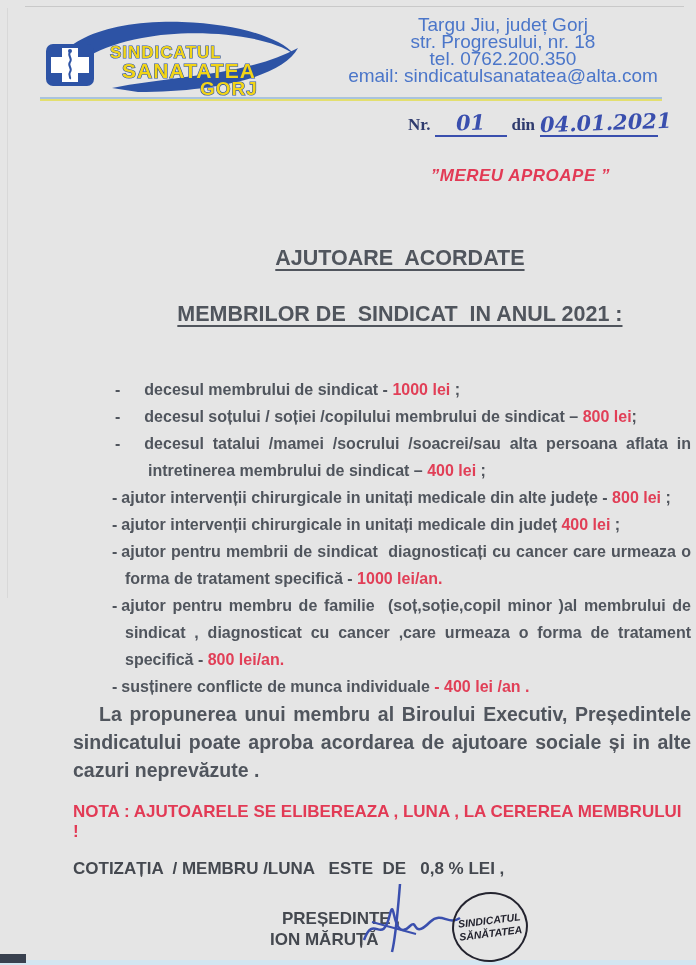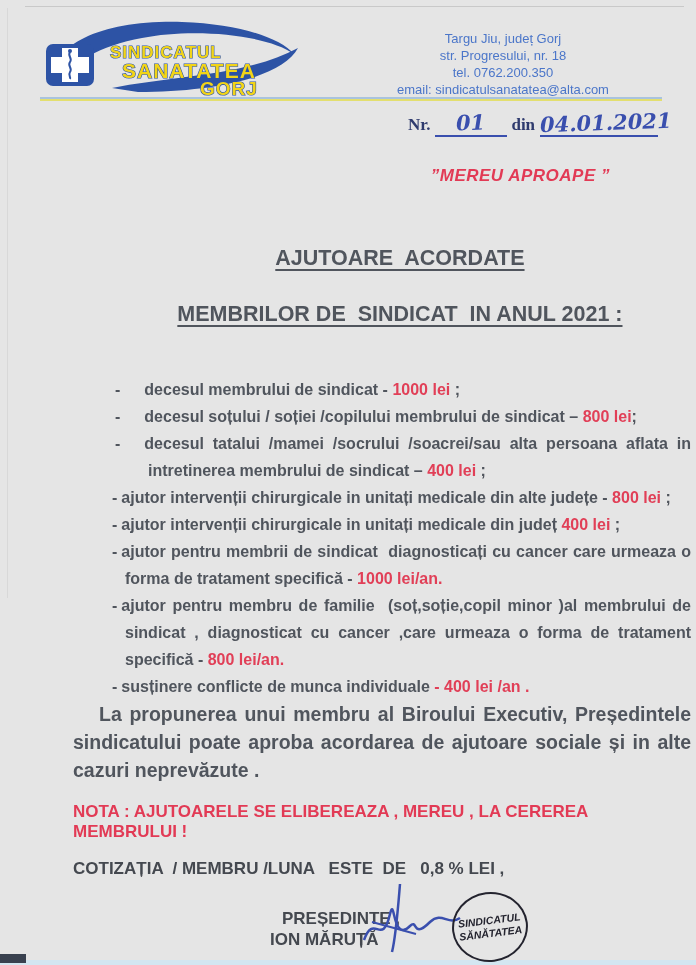--- a/index.html
+++ b/index.html
@@ -7,21 +7,21 @@
         font-family:"Liberation Sans", sans-serif;}
   
   .artifact-top{position:absolute;top:6px;left:25px;right:12px;height:1px;background:#c9c9c9;}
   .artifact-left{position:absolute;top:8px;left:7px;width:1px;height:590px;background:#d8d8d8;}
   .artifact-bottom-strip{position:absolute;left:0;right:0;bottom:0;height:5px;background:#d3e6f1;}
   .artifact-corner{position:absolute;left:0;bottom:2px;width:26px;height:9px;background:#39414f;}
 
   
   .header{position:absolute;top:16px;left:42px;right:28px;display:flex;justify-content:space-between;align-items:flex-start;}
   .logo-wrap{width:268px;height:82px;}
-  .contact{color:#4b76c9;font-size:13px;line-height:17px;text-align:center;margin-top:14px;width:330px;}
+  .contact{color:#4b76c9;font-size:19px;line-height:17px;text-align:center;width:330px;}
   .separator{position:absolute;top:97px;left:40px;right:34px;height:4px;}
   .separator .sep-blue{height:2px;background:#a9c3de;}
   .separator .sep-yellow{height:2px;background:#e3df6f;}
 
   
   .nr-line{position:absolute;top:110px;left:408px;white-space:nowrap;color:#2f3b6e;}
   .nr-label,.din-label{font-family:"Liberation Serif", serif;font-size:17px;font-weight:bold;color:#2f3b6e;margin-top:18px;}
   .hand{font-family:"DejaVu Serif", serif;font-style:italic;font-weight:bold;color:#3a4fae;
         font-size:21px;display:inline-block;transform:rotate(-2deg);}
   .hw-slot{display:inline-block;border-bottom:2px solid #3a4fae;text-align:center;vertical-align:baseline;}
@@ -119,21 +119,21 @@
         <div class="benefit v-a"><span class="dash">-</span><span>decesul tatalui /mamei /socrului /soacrei/sau alta persoana aflata in intretinerea membrului de sindicat – </span><span class="amount">400 lei</span><span> ;</span></div>
         <div class="benefit v-b"><span class="dash">-</span><span>ajutor intervenții chirurgicale in unitați medicale din alte județe - </span><span class="amount">800 lei</span><span> ;</span></div>
         <div class="benefit v-b"><span class="dash">-</span><span>ajutor intervenții chirurgicale in unitați medicale din județ </span><span class="amount">400 lei</span><span> ;</span></div>
         <div class="benefit v-b"><span class="dash">-</span><span>ajutor pentru membrii de sindicat  diagnosticați cu cancer care urmeaza o forma de tratament specifică - </span><span class="amount">1000 lei/an.</span><span></span></div>
         <div class="benefit v-b"><span class="dash">-</span><span>ajutor pentru membru de familie  (soț,soție,copil minor )al membrului de sindicat , diagnosticat cu cancer ,care urmeaza o forma de tratament specifică - </span><span class="amount">800 lei/an.</span><span></span></div>
         <div class="benefit v-b"><span class="dash">-</span><span>susținere conflicte de munca individuale </span><span class="amount">- 400 lei /an .</span><span></span></div>
       </div>
 
     <div class="paragraph">La propunerea unui membru al Biroului Executiv, Președintele sindicatului poate aproba acordarea de ajutoare sociale și in alte cazuri neprevăzute .</div>
 
-    <div class="nota">NOTA : AJUTOARELE SE ELIBEREAZA , MEREU , LA CEREREA MEMBRULUI !</div>
+    <div class="nota">NOTA : AJUTOARELE SE ELIBEREAZA , LUNA , LA CEREREA MEMBRULUI !</div>
 
     <div class="cotizatie1">COTIZAȚIA  / MEMBRU /LUNA   ESTE  DE   0,8 % LEI ,</div>
 
   </div>
 
   <div class="sign-block">
     <div class="sign-role">PREȘEDINTE ,</div>
     <div class="sign-name">ION MĂRUȚĂ</div>
   </div>
 

